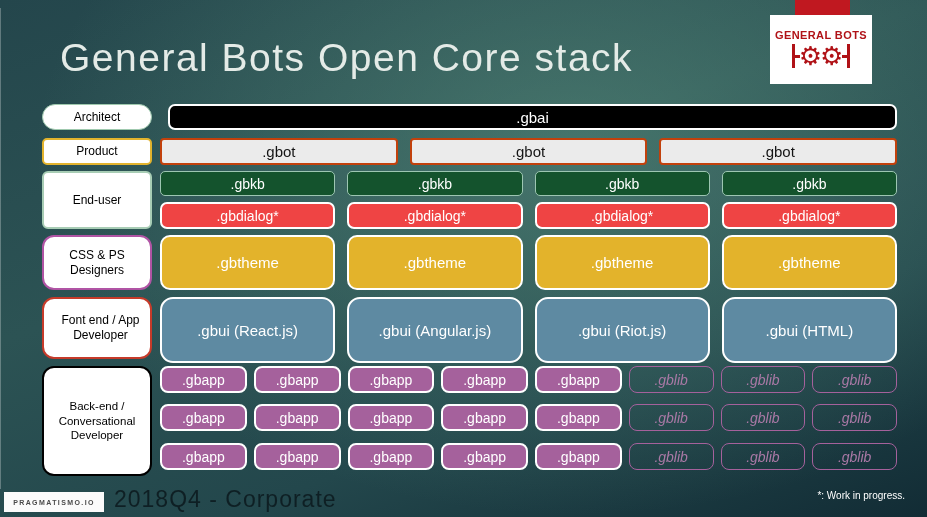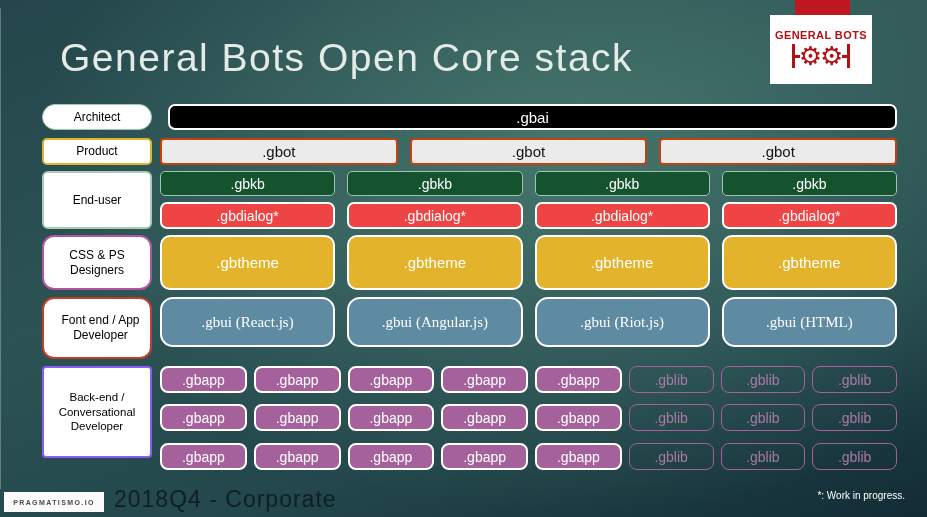--- a/index.html
+++ b/index.html
@@ -24,34 +24,34 @@
   .lg-gear{font-size:26px;line-height:26px;font-family:"DejaVu Sans",sans-serif;margin:0 -1px;}
   
   .role{position:absolute;left:42px;width:110px;background:#fff;color:#000;
     display:flex;align-items:center;justify-content:center;text-align:center;
     font-size:12px;line-height:1.25;box-sizing:border-box;padding:0 5px;}
   .r0{top:104px;height:26px;border:1.5px solid #9fc9ae;border-radius:13px;}
   .r1{top:138px;height:27px;border:2px solid #e2b32d;border-radius:5px;}
   .r2{top:171px;height:58px;border:2px solid #a8cdb5;border-radius:6px;}
   .r3{top:235px;height:55px;border:2px solid #b054a4;border-radius:12px;}
   .r4{top:297px;height:62px;border:2px solid #c63b2a;border-radius:12px;padding-left:12px;}
-  .r5{top:366px;height:92px;border:2px solid #8b5cf6;border-radius:4px;font-size:11.5px;}
+  .r5{top:366px;height:110px;border:2px solid #000000;border-radius:12px;font-size:11.5px;}
   
   .row{position:absolute;left:160px;width:737px;display:flex;gap:12px;box-sizing:border-box;}
   .row-tight{gap:7px;}
   .cell{flex:1;display:flex;align-items:center;justify-content:center;
     color:#fff;font-size:15px;box-sizing:border-box;white-space:nowrap;}
   .gbai{background:#000;border:2px solid #fff;border-radius:7px;}
   .gbot{background:#ebebeb;border:2px solid #c2410c;border-radius:4px;color:#141414;}
   .gbkb{background:#14532d;border:1px solid #9dc6b2;border-radius:5px;font-size:14px;}
   .gbdialog{background:#ef4444;border:2px solid #fff;border-radius:7px;font-size:14px;}
   .gbtheme{background:#e3b32b;border:2px solid #fff;border-radius:10px;}
   .gbui{background:#5e8aa2;border:2px solid #fff;border-radius:13px;}
   .gbapp{background:#a5619c;border:2px solid #fff;border-radius:8px;font-size:14px;}
-  .gblib{background:transparent;border:1px solid #a5619c;border-radius:8px;color:#aa79a6;font-size:14px;}
+  .gblib{background:transparent;border:1px solid #a5619c;border-radius:8px;color:#aa79a6;font-size:14px;font-style:italic;}
   
   .prag-box{position:absolute;left:4px;top:492px;width:100px;height:20px;background:#fbfbfb;
     display:flex;align-items:center;justify-content:center;}
   .prag-text{font-size:7px;font-weight:bold;letter-spacing:1.4px;color:#4a4a4a;}
   .corp-text{position:absolute;left:114px;top:486px;font-size:23px;letter-spacing:1px;color:rgba(13,28,33,0.92);}
   .footnote{position:absolute;right:22px;top:490px;font-size:10px;color:#fff;}
 </style>
 </head>
 <body>
 
@@ -98,21 +98,21 @@
     <div class="cell gbdialog">.gbdialog*</div>
     <div class="cell gbdialog">.gbdialog*</div>
     <div class="cell gbdialog">.gbdialog*</div>
   </div>
 <div class="row" style="top:235px;height:55px;">
     <div class="cell gbtheme">.gbtheme</div>
     <div class="cell gbtheme">.gbtheme</div>
     <div class="cell gbtheme">.gbtheme</div>
     <div class="cell gbtheme">.gbtheme</div>
   </div>
-<div class="row" style="top:297px;height:50px;font-family:Liberation Serif, serif;">
+<div class="row" style="top:297px;height:66px;">
     <div class="cell gbui">.gbui (React.js)</div>
     <div class="cell gbui">.gbui (Angular.js)</div>
     <div class="cell gbui">.gbui (Riot.js)</div>
     <div class="cell gbui">.gbui (HTML)</div>
   </div>
 <div class="row row-tight" style="top:366px;height:27px;">
     <div class="cell gbapp">.gbapp</div>
     <div class="cell gbapp">.gbapp</div>
     <div class="cell gbapp">.gbapp</div>
     <div class="cell gbapp">.gbapp</div>

